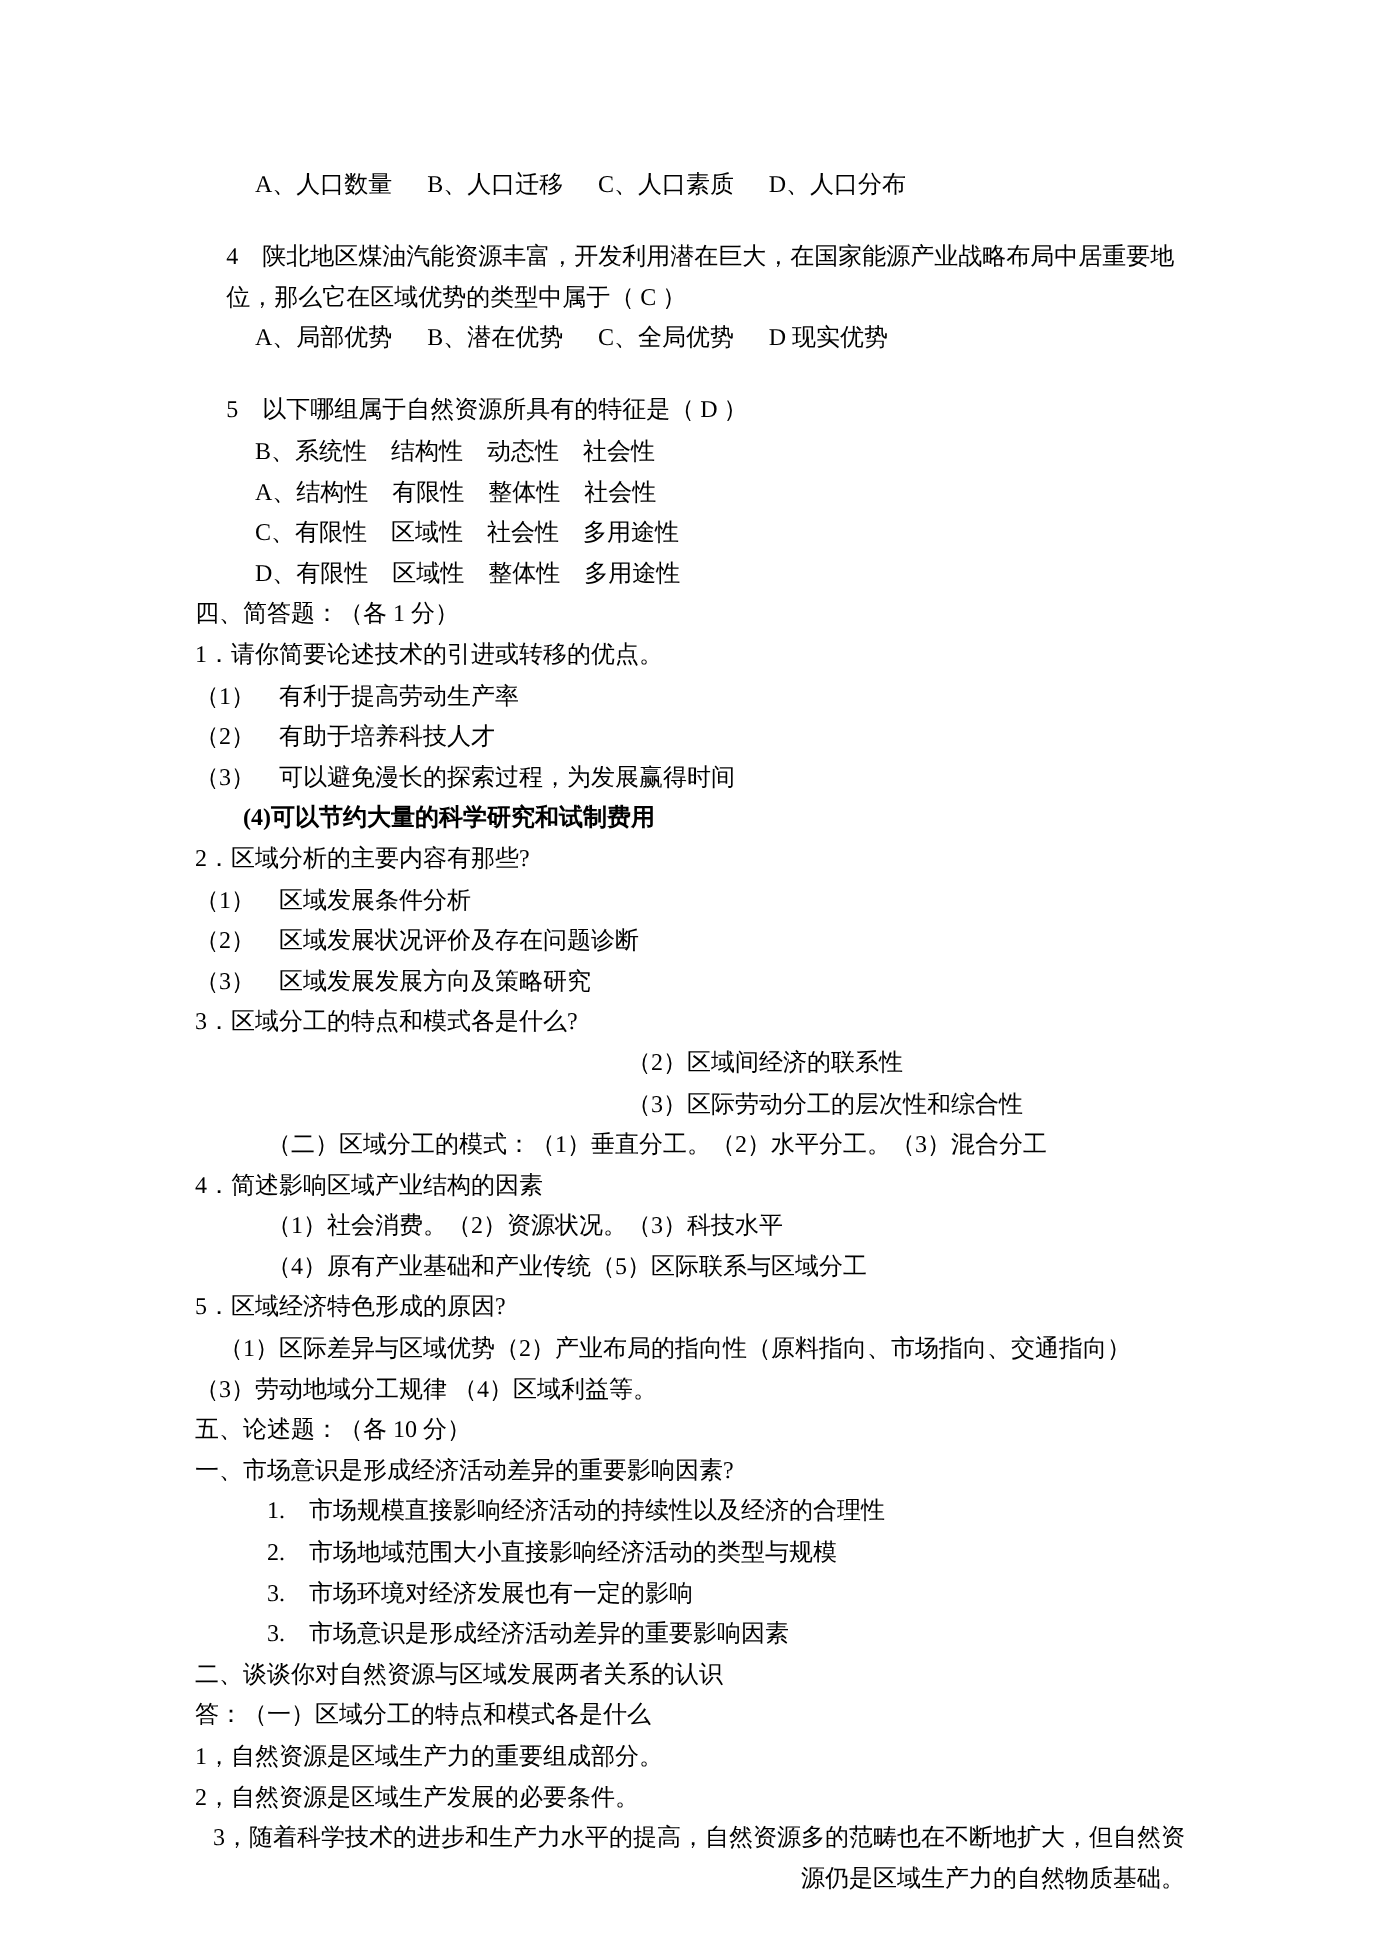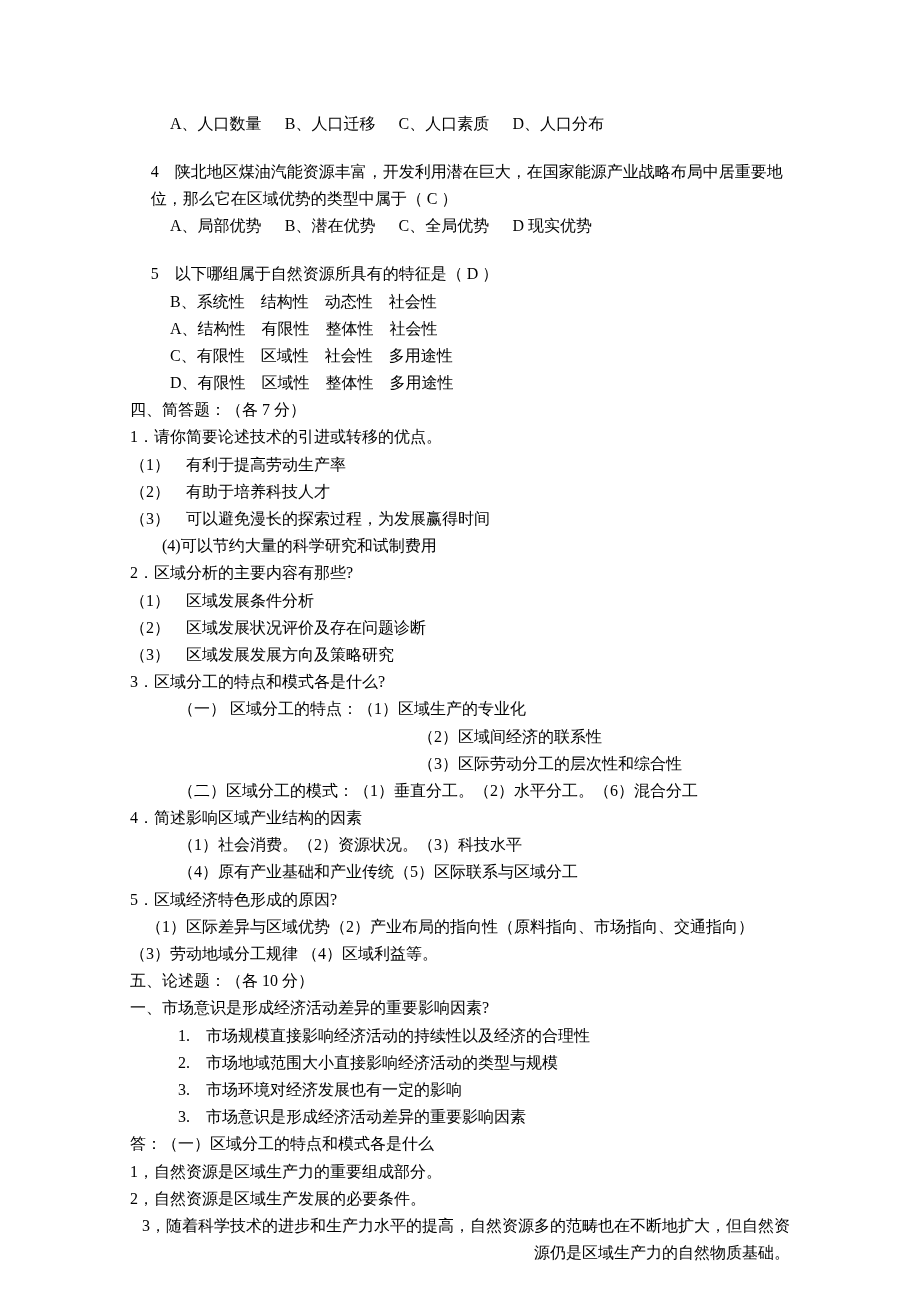--- a/index.html
+++ b/index.html
@@ -21,20 +21,21 @@
       padding-left: 2.5em;
     }
     .indent-2 {
       padding-left: 1.3em;
     }
     .indent-3 {
       padding-left: 3em;
     }
     .indent-4 {
       padding-left: 2em;
+      font-weight: bold;
     }
     .options {
       padding-left: 2.5em;
     }
     .options span {
       display: inline-block;
       margin-right: 1.2em;
     }
     .section-gap {
       margin-top: 1.3em;
@@ -67,43 +68,42 @@
 </div>
 
 <div class="section-gap">
   <div class="indent-2">5　以下哪组属于自然资源所具有的特征是（ D ）</div>
   <div class="indent-1">B、系统性　结构性　动态性　社会性</div>
   <div class="indent-1">A、结构性　有限性　整体性　社会性</div>
   <div class="indent-1">C、有限性　区域性　社会性　多用途性</div>
   <div class="indent-1">D、有限性　区域性　整体性　多用途性</div>
 </div>
 
-<div>四、简答题：（各 7 分）</div>
+<div>四、简答题：（各 1 分）</div>
 
 <div>
   <div>1．请你简要论述技术的引进或转移的优点。</div>
   <div>（1）　有利于提高劳动生产率</div>
   <div>（2）　有助于培养科技人才</div>
   <div>（3）　可以避免漫长的探索过程，为发展赢得时间</div>
   <div class="indent-4">(4)可以节约大量的科学研究和试制费用</div>
 </div>
 
 <div>
   <div>2．区域分析的主要内容有那些?</div>
   <div>（1）　区域发展条件分析</div>
   <div>（2）　区域发展状况评价及存在问题诊断</div>
   <div>（3）　区域发展发展方向及策略研究</div>
 </div>
 
 <div>
   <div>3．区域分工的特点和模式各是什么?</div>
-  <div class="indent-3">（一） 区域分工的特点：（1）区域生产的专业化</div>
   <div class="deep-indent">（2）区域间经济的联系性</div>
   <div class="deep-indent">（3）区际劳动分工的层次性和综合性</div>
-  <div class="indent-3">（二）区域分工的模式：（1）垂直分工。（2）水平分工。（6）混合分工</div>
+  <div class="indent-3">（二）区域分工的模式：（1）垂直分工。（2）水平分工。（3）混合分工</div>
 </div>
 
 <div>
   <div>4．简述影响区域产业结构的因素</div>
   <div class="indent-3">（1）社会消费。（2）资源状况。（3）科技水平</div>
   <div class="indent-3">（4）原有产业基础和产业传统（5）区际联系与区域分工</div>
 </div>
 
 <div>
   <div>5．区域经济特色形成的原因?</div>
@@ -115,17 +115,18 @@
 
 <div>
   <div>一、市场意识是形成经济活动差异的重要影响因素?</div>
   <div class="indent-3">1.　市场规模直接影响经济活动的持续性以及经济的合理性</div>
   <div class="indent-3">2.　市场地域范围大小直接影响经济活动的类型与规模</div>
   <div class="indent-3">3.　市场环境对经济发展也有一定的影响</div>
   <div class="indent-3">3.　市场意识是形成经济活动差异的重要影响因素</div>
 </div>
 
 <div>
+  <div>二、谈谈你对自然资源与区域发展两者关系的认识</div>
   <div>答：（一）区域分工的特点和模式各是什么</div>
   <div>1，自然资源是区域生产力的重要组成部分。</div>
   <div>2，自然资源是区域生产发展的必要条件。</div>
   <div style="padding-left:0; text-indent:-1.5em; margin-left:1.5em;text-align:right;">3，随着科学技术的进步和生产力水平的提高，自然资源多的范畴也在不断地扩大，但自然资源仍是区域生产力的自然物质基础。</div>
 </div>
 
 </body></html>

